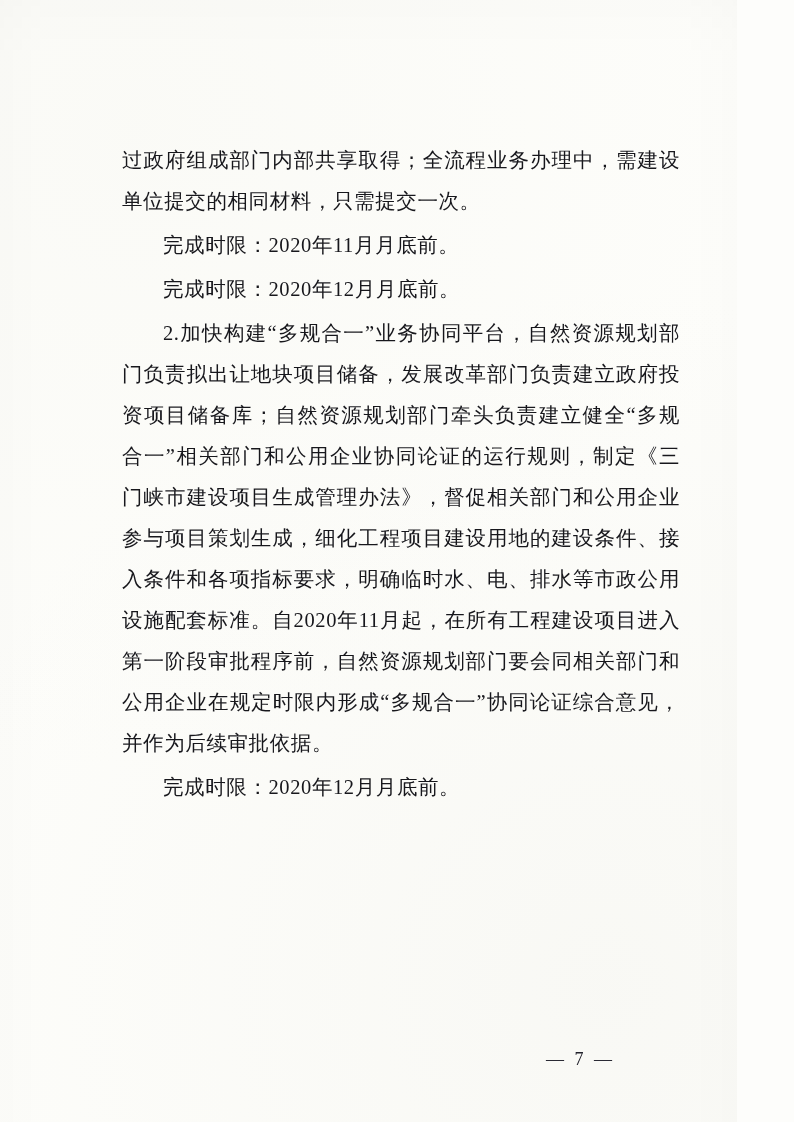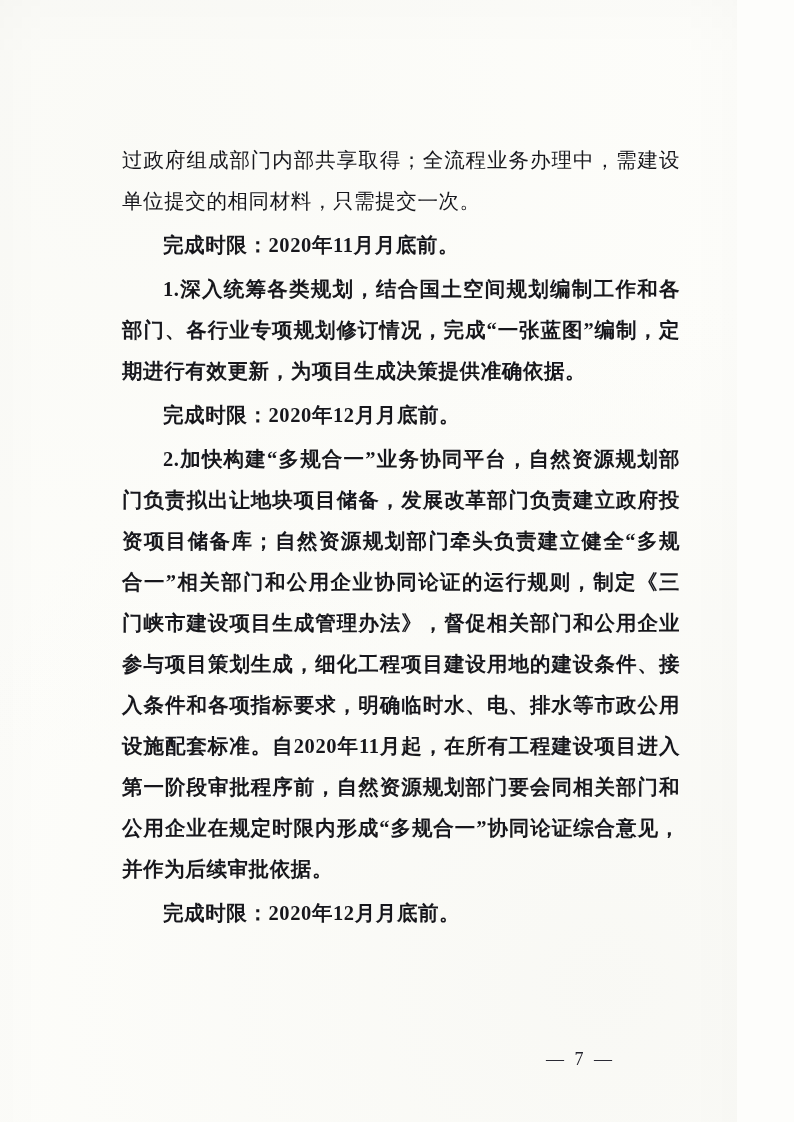--- a/index.html
+++ b/index.html
@@ -36,21 +36,20 @@
     font-size: 20.5px;
     line-height: 41px;
     letter-spacing: 0.6px;
     text-align: justify;
     text-justify: inter-ideograph;
     color: #17171c;
     font-family: "Liberation Serif", "DejaVu Serif", serif;
   }
   p.indent {
     text-indent: 41px;
-    font-weight: bold;
   }
   p.hang {
     text-indent: 0;
   }
   .page-number {
     position: absolute;
     left: 0;
     right: 122px;
     bottom: 52px;
     text-align: right;
@@ -71,21 +70,20 @@
   }
 </style>
 </head>
 <body>
 
 <div class="page">
   <div class="content">
 
     <p class="hang">过政府组成部门内部共享取得；全流程业务办理中，需建设单位提交的相同材料，只需提交一次。</p>
     <p class="indent">完成时限：2020年11月月底前。</p>
-    <p class="indent">1.深入统筹各类规划，结合国土空间规划编制工作和各部门、各行业专项规划修订情况，完成“一张蓝图”编制，定期进行有效更新，为项目生成决策提供准确依据。</p>
     <p class="indent">完成时限：2020年12月月底前。</p>
     <p class="indent">2.加快构建“多规合一”业务协同平台，自然资源规划部门负责拟出让地块项目储备，发展改革部门负责建立政府投资项目储备库；自然资源规划部门牵头负责建立健全“多规合一”相关部门和公用企业协同论证的运行规则，制定《三门峡市建设项目生成管理办法》，督促相关部门和公用企业参与项目策划生成，细化工程项目建设用地的建设条件、接入条件和各项指标要求，明确临时水、电、排水等市政公用设施配套标准。自2020年11月起，在所有工程建设项目进入第一阶段审批程序前，自然资源规划部门要会同相关部门和公用企业在规定时限内形成“多规合一”协同论证综合意见，并作为后续审批依据。</p>
     <p class="indent">完成时限：2020年12月月底前。</p>
 
   </div>
 
   <div class="page-number">— 7 —</div>
   <div class="scan-noise"></div>
 </div>
 

